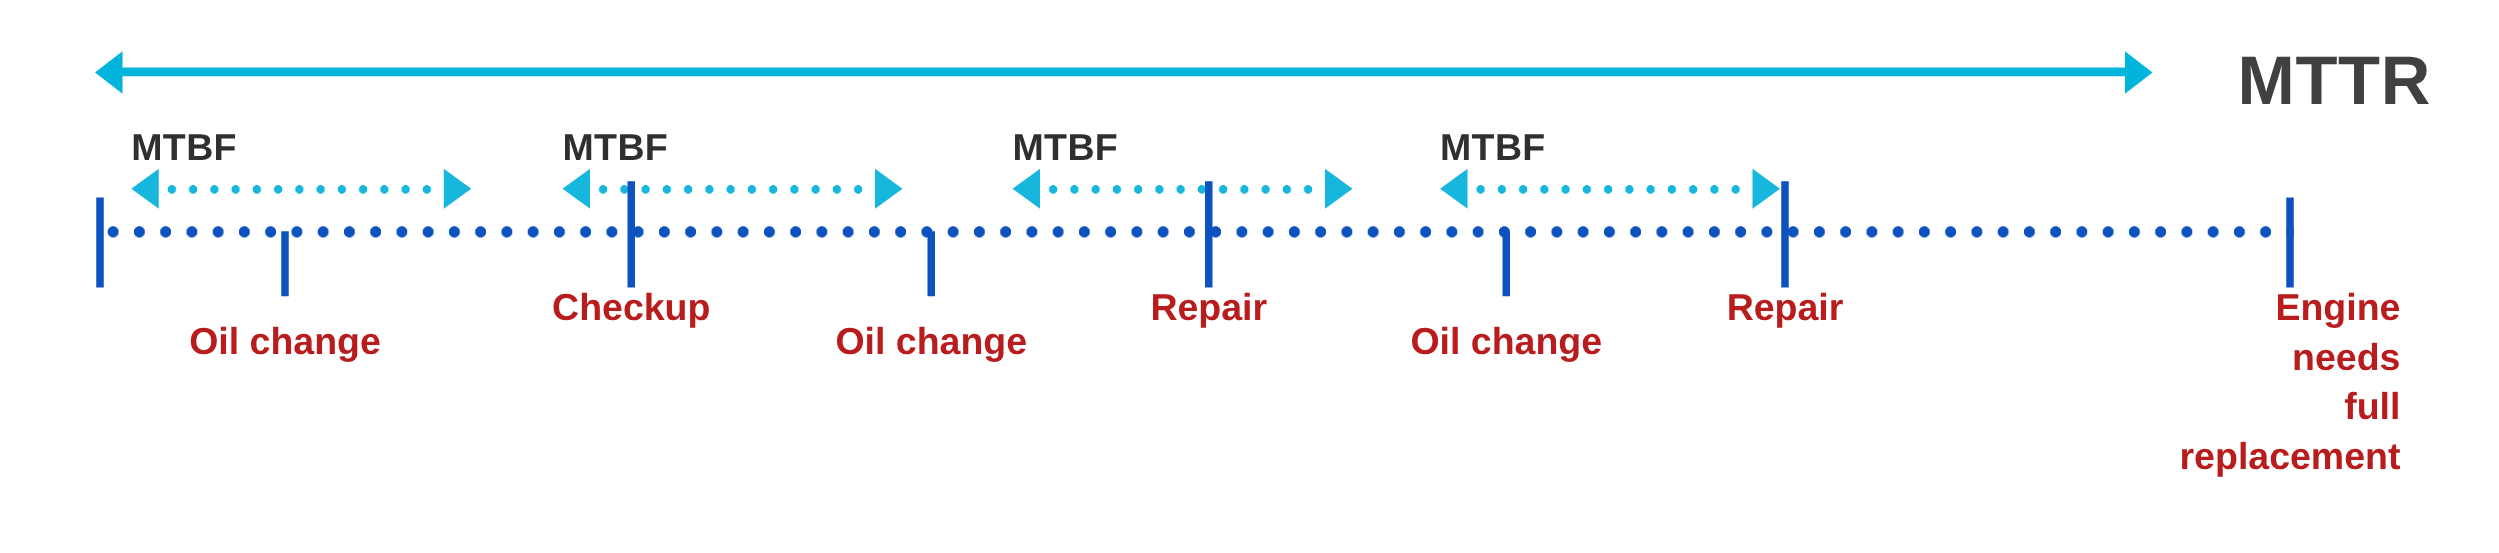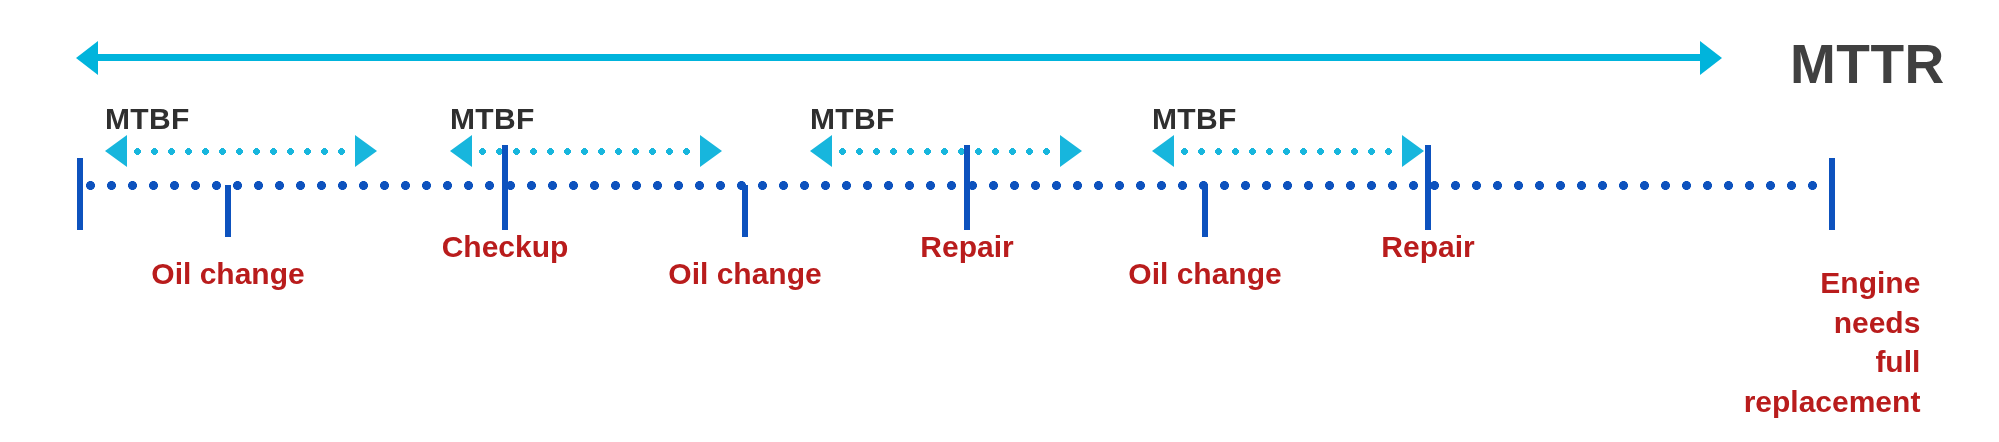--- a/index.html
+++ b/index.html
@@ -194,17 +194,17 @@
       <div class="tick" style="left: 1829px; top: 158px; height: 72px;"></div>
     </div>
 
   <div id="event-layer">
       <div class="event-label" style="left: 228px; top: 254px;">Oil change</div>
       <div class="event-label" style="left: 505px; top: 227px;">Checkup</div>
       <div class="event-label" style="left: 745px; top: 254px;">Oil change</div>
       <div class="event-label" style="left: 967px; top: 227px;">Repair</div>
       <div class="event-label" style="left: 1205px; top: 254px;">Oil change</div>
       <div class="event-label" style="left: 1428px; top: 227px;">Repair</div>
-      <div class="event-label" style="left: 1832px; top: 227px; margin-top: 36px;">Engine needs
+      <div class="event-label" style="left: 1832px; top: 227px;">Engine needs
 full replacement</div>
     </div>
 
 </div>
 
 </body></html>

